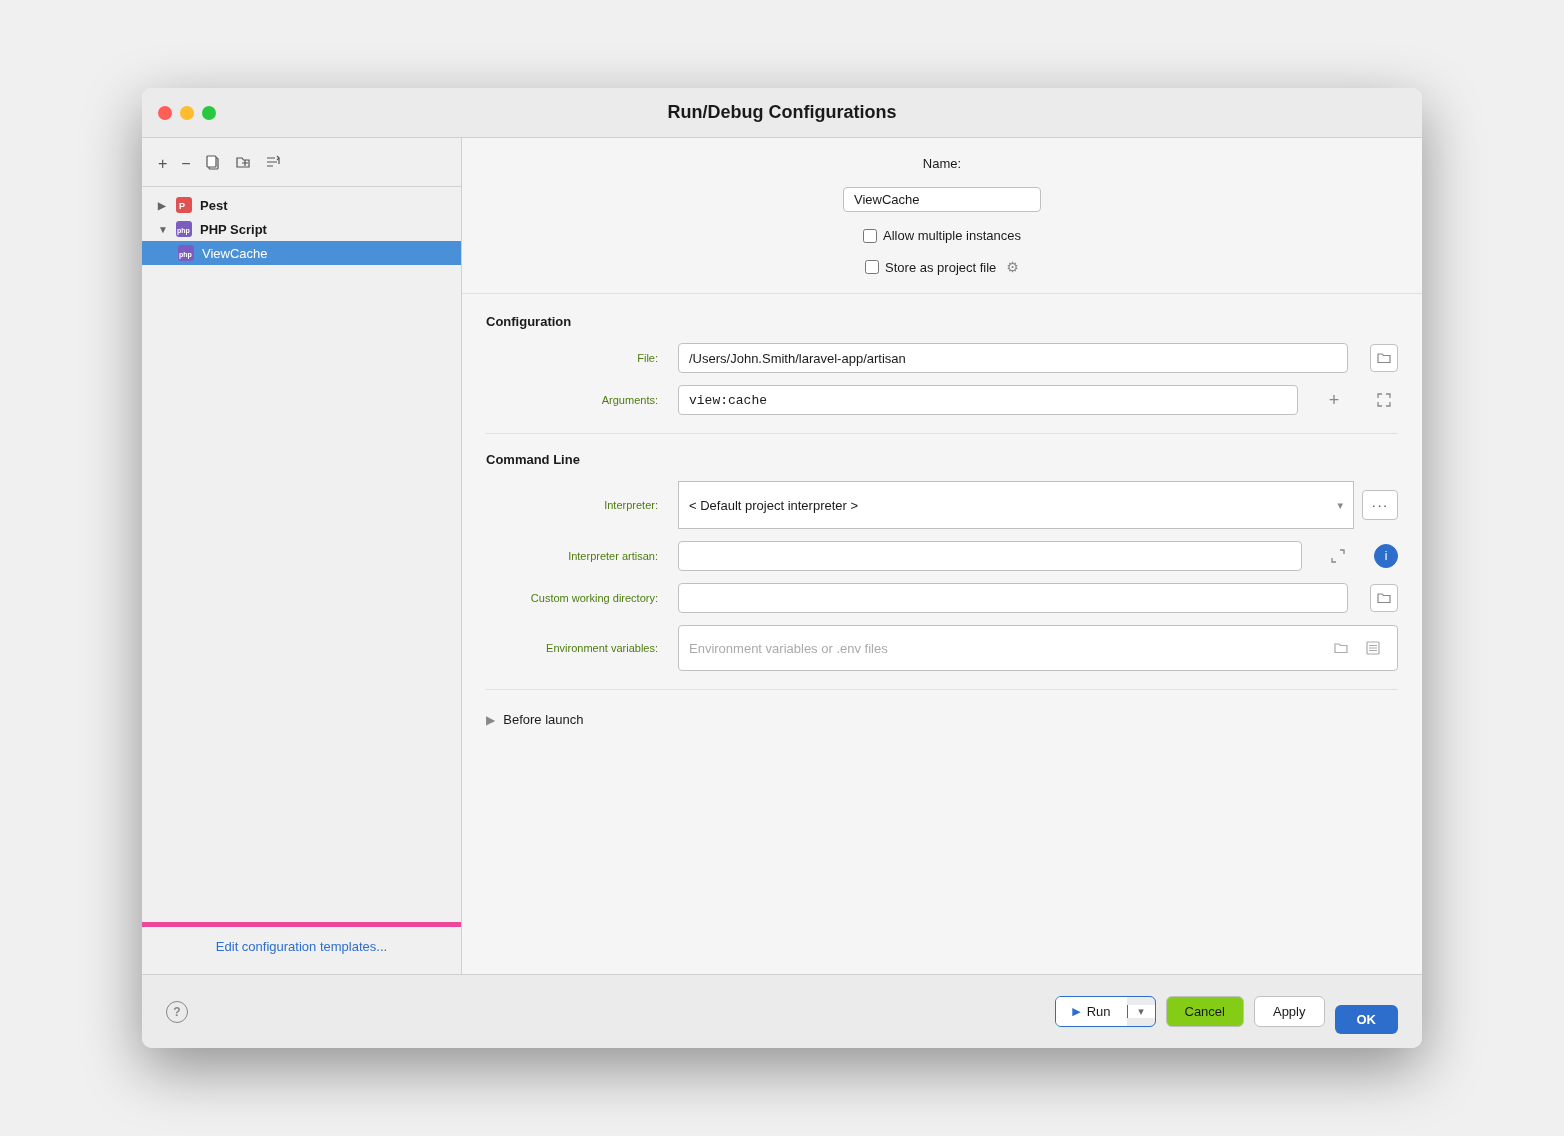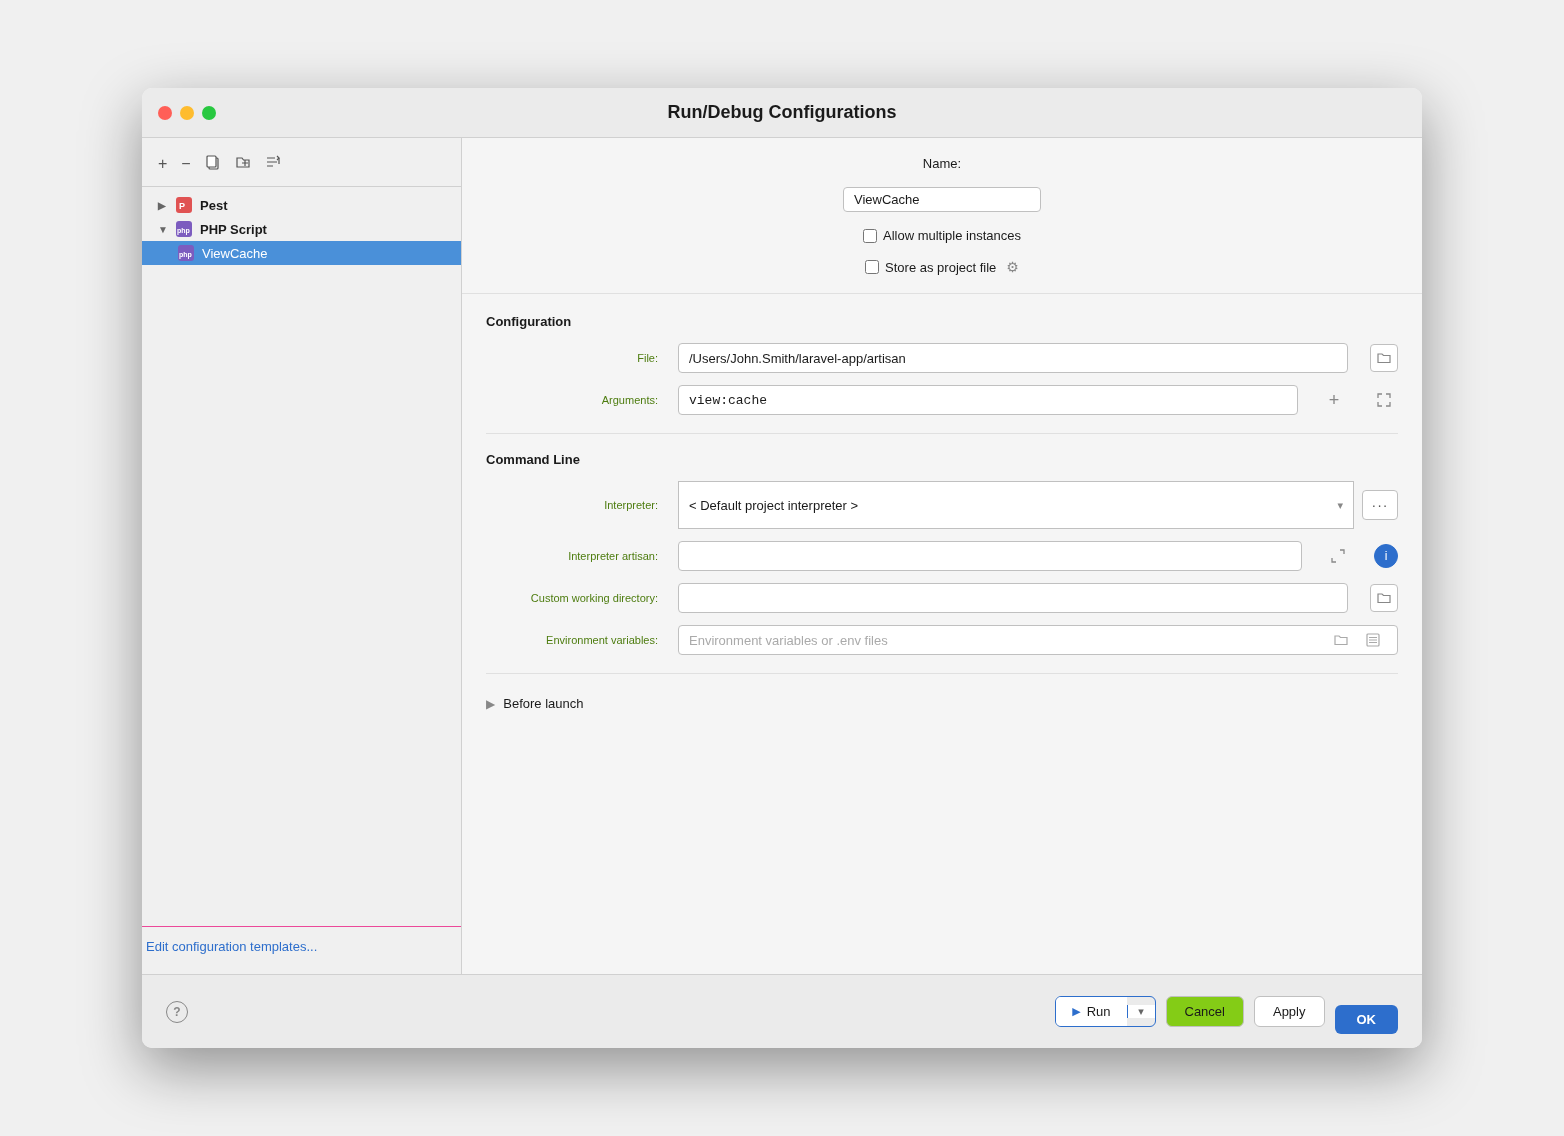--- a/index.html
+++ b/index.html
@@ -111,21 +111,22 @@
       width: 16px;
       height: 16px;
       display: inline-flex;
       align-items: center;
       justify-content: center;
       margin-right: 4px;
     }
     .sidebar-footer {
       margin-top: auto;
       padding: 12px 4px;
-      border-top: 1px solid #ec4899;
+      border-top: 5px solid #ec4899;
+      text-align: center;
     }
     .edit-templates-link {
       color: #2d6ecc;
       cursor: pointer;
       font-size: 13px;
       text-decoration: none;
     }
     
     .right-panel {
       flex: 1;
@@ -276,21 +277,21 @@
       color: #555;
       letter-spacing: 1px;
     }
     .env-input-wrapper {
       flex: 1;
       display: flex;
       align-items: center;
       border: 1px solid #c0c0c0;
       border-radius: 4px;
       background: white;
-      height: 30px;
+      height: 46px;
       padding: 0 10px;
       gap: 4px;
     }
     .env-placeholder {
       flex: 1;
       font-size: 13px;
       color: #aaa;
     }
     .section-divider {
       border: none;

